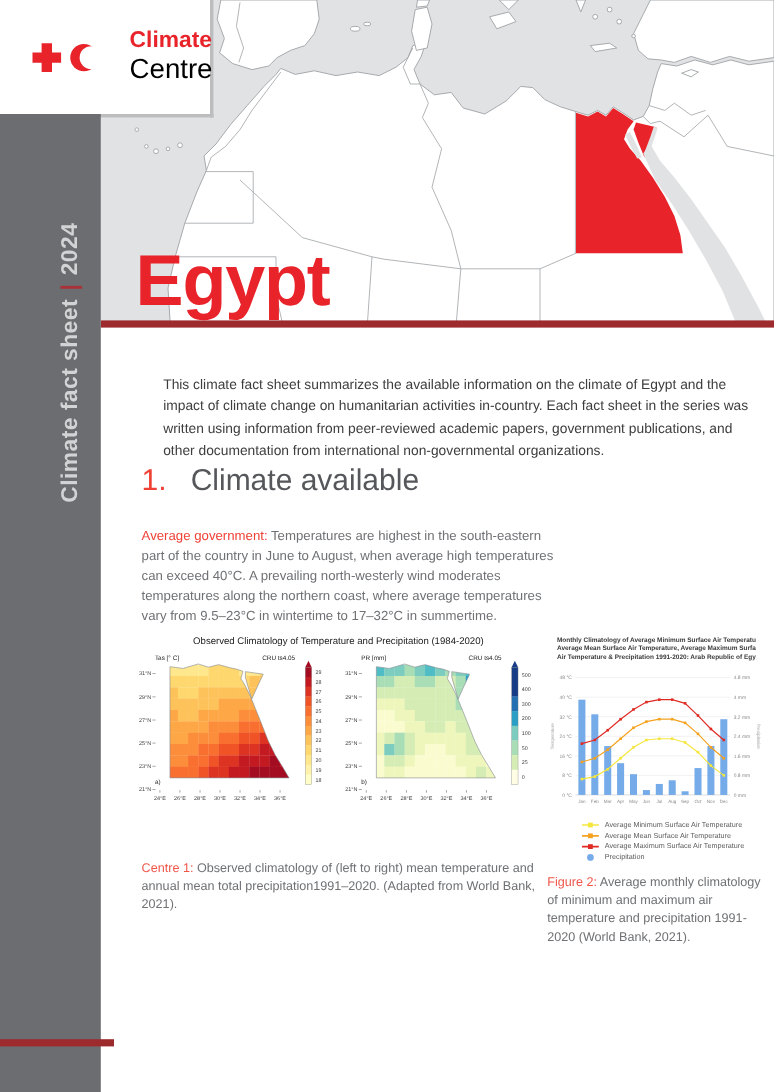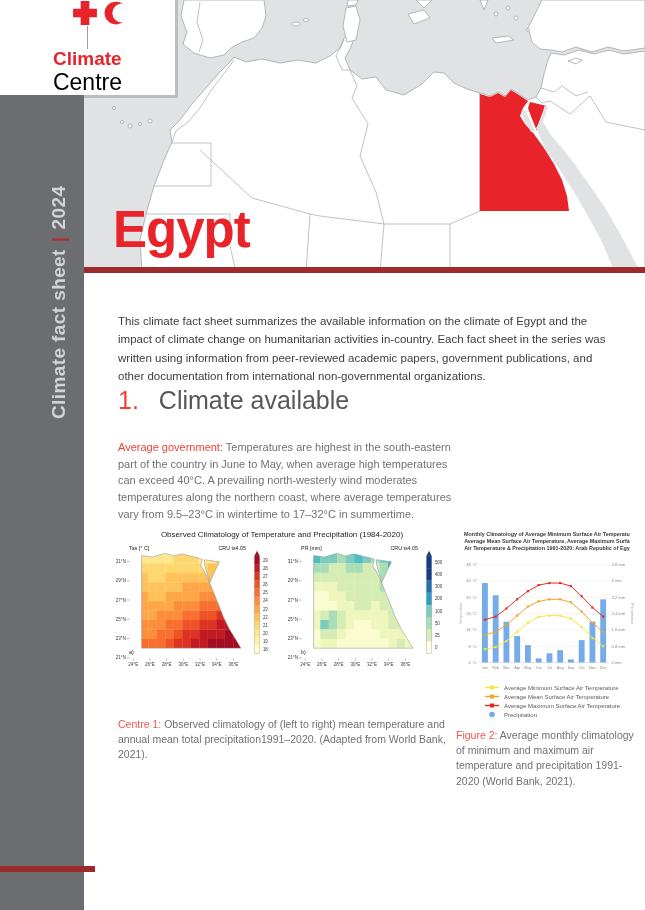--- a/index.html
+++ b/index.html
@@ -5,37 +5,37 @@
   html,body{margin:0;padding:0;background:#ffffff;}
   .page{position:relative;width:645px;height:910px;background:#ffffff;overflow:hidden;
         font-family:"Liberation Sans",sans-serif;}
   
   .map-banner{position:absolute;left:84px;top:0;width:561px;height:272px;}
   .map-banner svg{display:block;width:561px;height:272px;}
   .red-rule{position:absolute;left:84px;top:267px;width:561px;height:6px;background:var(--dark-red);}
   
   .logo-card{position:absolute;left:0;top:0;width:175px;height:95px;background:#ffffff;
              border-right:3px solid #bcbdbf;border-bottom:3px solid #bcbdbf;
-             display:flex;align-items:center;flex-direction:column;}
+             display:flex;align-items:center;}
   .logo-icons{display:flex;align-items:center;margin-left:26px;}
   .logo-icons svg{display:block;}
   .logo-divider{width:1px;height:56px;background:#9b9d9f;margin:0 12px 0 12px;}
   .logo-word1{color:var(--bright-red);font-weight:bold;font-size:19px;line-height:1.1;}
   .logo-word2{color:#000000;font-weight:normal;font-size:23px;line-height:1.1;}
   
   .sidebar{position:absolute;left:0;top:95px;width:84px;height:815px;background:var(--sidebar-gray);}
   .sidebar-text{position:absolute;left:48px;top:419px;transform:rotate(-90deg);transform-origin:0 0;
                 white-space:nowrap;font-size:19px;font-weight:bold;color:#d2d3d5;letter-spacing:.4px;}
   .sidebar-text .pipe{color:#a93238;padding:0 7px;}
   .bottom-bar{position:absolute;left:0;top:866px;width:95px;height:6px;background:var(--dark-red);}
   
-  .egypt-title{position:absolute;left:113px;top:204px;font-size:51px;line-height:1;
+  .egypt-title{position:absolute;left:113px;top:204px;font-size:60px;line-height:1;
                font-weight:bold;color:var(--bright-red);letter-spacing:-1px;z-index:3;}
   
-  .intro{position:absolute;left:118px;top:300px;width:494px;font-size:11.5px;line-height:1.62;
+  .intro{position:absolute;left:136px;top:300px;width:494px;font-size:11.5px;line-height:1.62;
          color:#3d3d3e;}
   .section-head{position:absolute;left:118px;top:386px;font-size:25px;color:#55575b;}
   .section-head .num{color:var(--accent-red);margin-right:20px;}
   .para{position:absolute;width:345px;font-size:11px;line-height:1.52;color:#6f7174;}
   .para .red-label{color:var(--accent-red);}
   .para1{left:118px;top:428px;}
   .para2{left:118px;top:494px;}
   
   .fig1{position:absolute;left:110px;top:530px;width:344px;}
   .fig1-title{font-size:8px;color:#1b1b1b;text-align:center;margin-bottom:4px;}
@@ -153,21 +153,21 @@
   <div class="egypt-title">Egypt</div>
 
   <p class="intro">This climate fact sheet summarizes the available information on the climate of Egypt and the impact of climate change on humanitarian activities in-country. Each fact sheet in the series was written using information from peer-reviewed academic papers, government publications, and other documentation from international non-governmental organizations.</p>
 
   <div class="section-head">
     <span class="num">1.</span><span>Climate available</span>
   </div>
 
   <p class="para para1">
     <span class="red-label">Average government:</span>
-    <span>Temperatures are highest in the south-eastern part of the country in June to May, when average high temperatures can exceed 40°C. A prevailing north-westerly wind moderates temperatures along the northern coast, where average temperatures vary from 9.5–23°C in wintertime to 17–32°C in summertime.</span>
+    <span>Temperatures are highest in the south-eastern part of the country in June to August, when average high temperatures can exceed 40°C. A prevailing north-westerly wind moderates temperatures along the northern coast, where average temperatures vary from 9.5–23°C in wintertime to 17–32°C in summertime.</span>
   </p>
 
   <div class="fig1">
     <div class="fig1-title">Observed Climatology of Temperature and Precipitation (1984-2020)</div>
     <div class="fig1-maps">
       <div class="panel" id="tas-map">
           <svg viewBox="0 0 162 122">
             <defs>
               <clipPath id="tas-map-clip">
                 <path d="M29.8,11.6 L40,13 L52,9.5 L60,12 L68,10 L76.9,12.5 L82,13.5 L87.1,15.3 L85.5,21 L88.7,26.2 L93,35 L100.5,53.5 L107,70 L112.3,80.7 L118,90 L123.3,98.9 L29.8,98.9 Z"></path>

